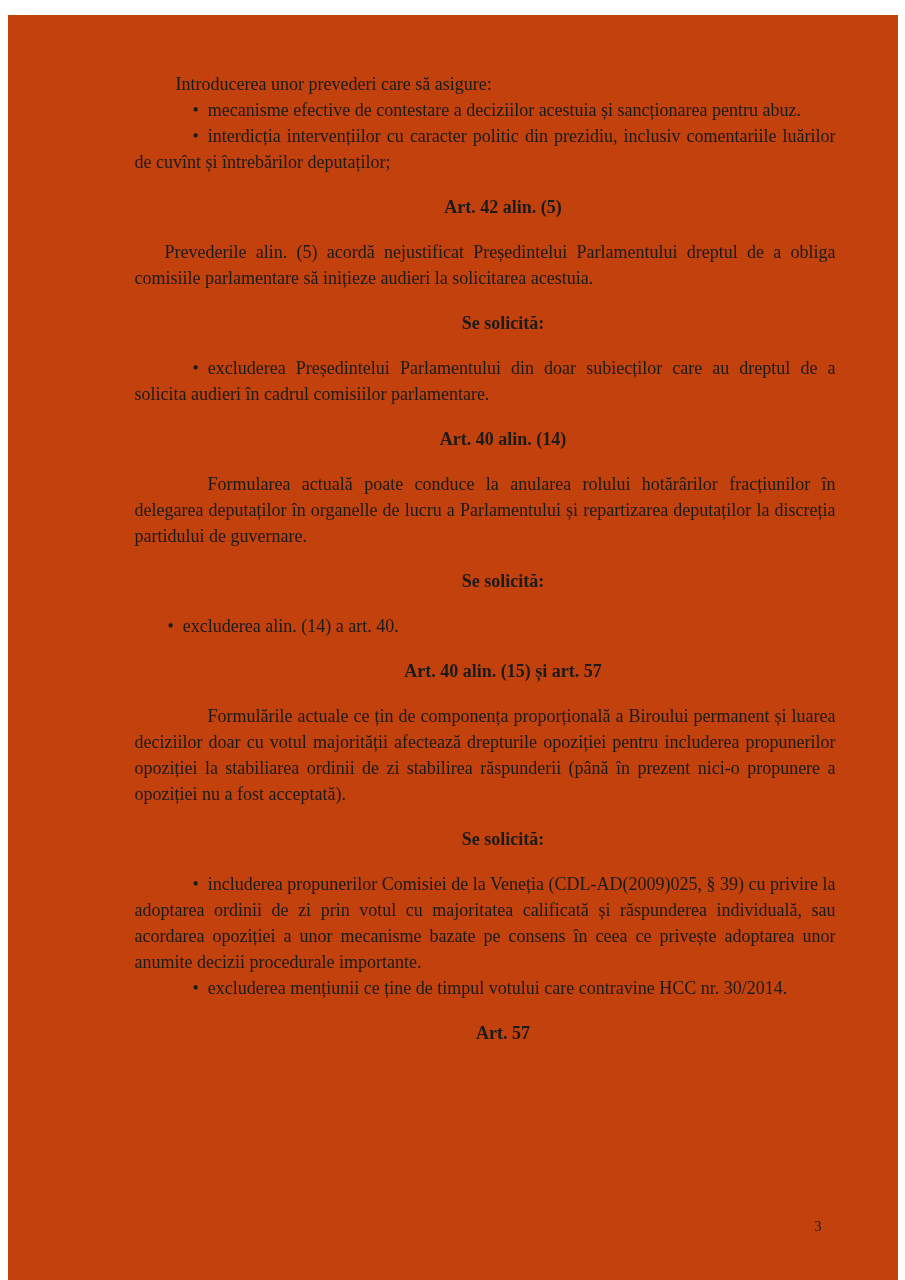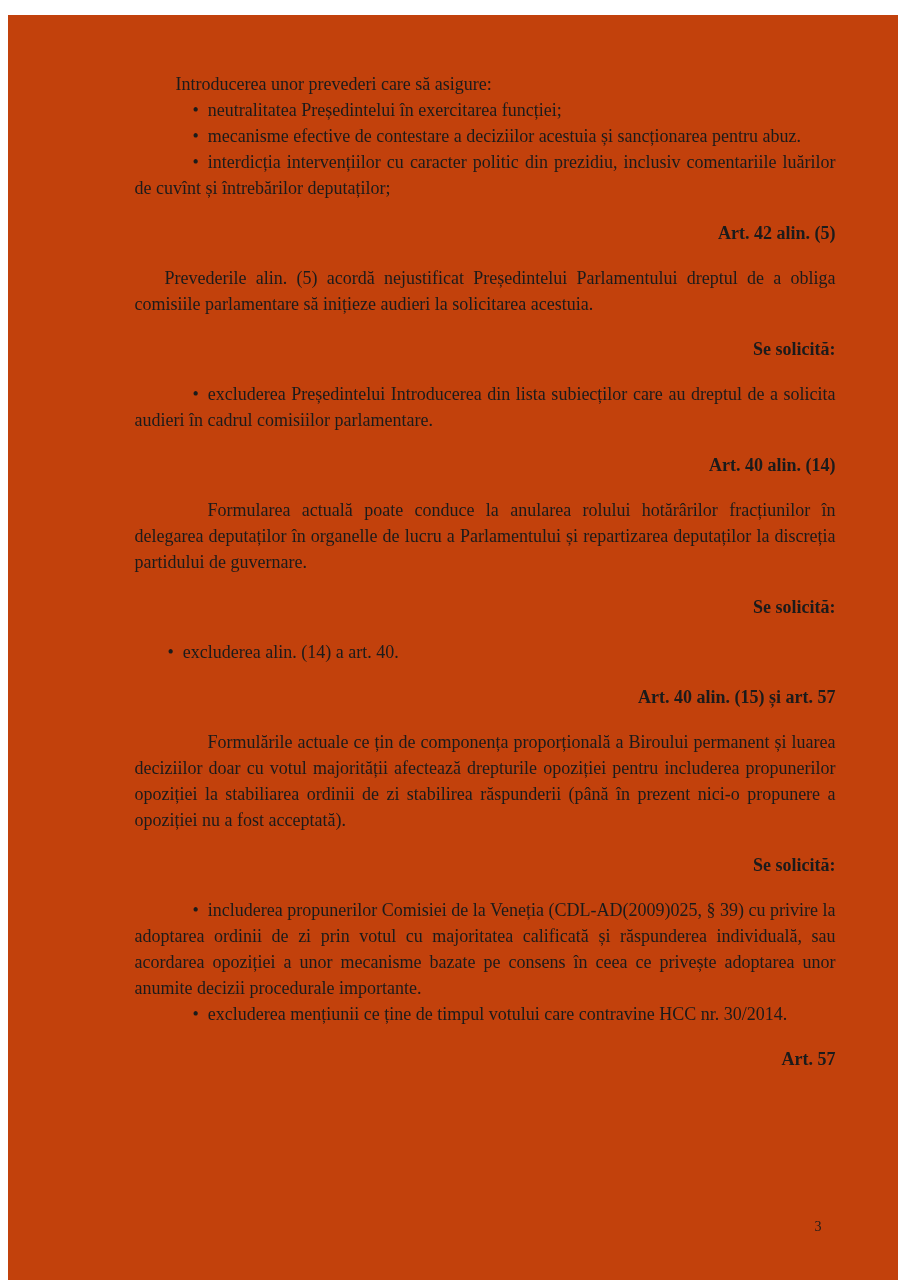--- a/index.html
+++ b/index.html
@@ -31,21 +31,21 @@
     text-align: justify;
     text-indent: 30px;
   }
   .para-big {
     text-align: justify;
     text-indent: 73px;
   }
   .heading {
     font-weight: bold;
     text-indent: 36px;
-    text-align: right;
+    text-align: center;
   }
   .section-title {
     font-weight: bold;
     text-indent: 36px;
     text-align: justify;
   }
   .bullet {
     text-align: justify;
     text-indent: 58px;
   }
@@ -63,31 +63,30 @@
   }
 </style>
 </head>
 <body>
 
 <div class="page">
   <div class="content">
 
     <p class="lead">Introducerea unor prevederi care să asigure:</p>
 
-    <p class="bullet"><span class="dot">•</span><span>neutralitatea Președintelui în exercitarea funcției;</span></p>
     <p class="bullet"><span class="dot">•</span><span>mecanisme efective de contestare a deciziilor acestuia și sancționarea pentru abuz.</span></p>
     <p class="bullet"><span class="dot">•</span><span>interdicția intervențiilor cu caracter politic din prezidiu, inclusiv comentariile luărilor de cuvînt și întrebărilor deputaților;</span></p>
 
     <p class="heading blk">Art. 42 alin. (5)</p>
 
     <p class="para blk">Prevederile alin. (5) acordă nejustificat Președintelui Parlamentului dreptul de a obliga comisiile parlamentare să inițieze audieri la solicitarea acestuia.</p>
 
     <p class="heading blk">Se solicită:</p>
 
-    <p class="bullet blk"><span class="dot">•</span><span>excluderea Președintelui Introducerea din lista subiecților care au dreptul de a solicita audieri în cadrul comisiilor parlamentare.</span></p>
+    <p class="bullet blk"><span class="dot">•</span><span>excluderea Președintelui Parlamentului din doar subiecților care au dreptul de a solicita audieri în cadrul comisiilor parlamentare.</span></p>
 
 
     <p class="heading blk">Art. 40 alin. (14)</p>
 
     <p class="para-big blk">Formularea actuală poate conduce la anularea rolului hotărârilor fracțiunilor în delegarea deputaților în organelle de lucru a Parlamentului și repartizarea deputaților la discreția partidului de guvernare.</p>
 
     <p class="heading blk">Se solicită:</p>
 
     <p class="bullet-shallow blk"><span class="dot">•</span><span>excluderea alin. (14) a art. 40.</span></p>
 

